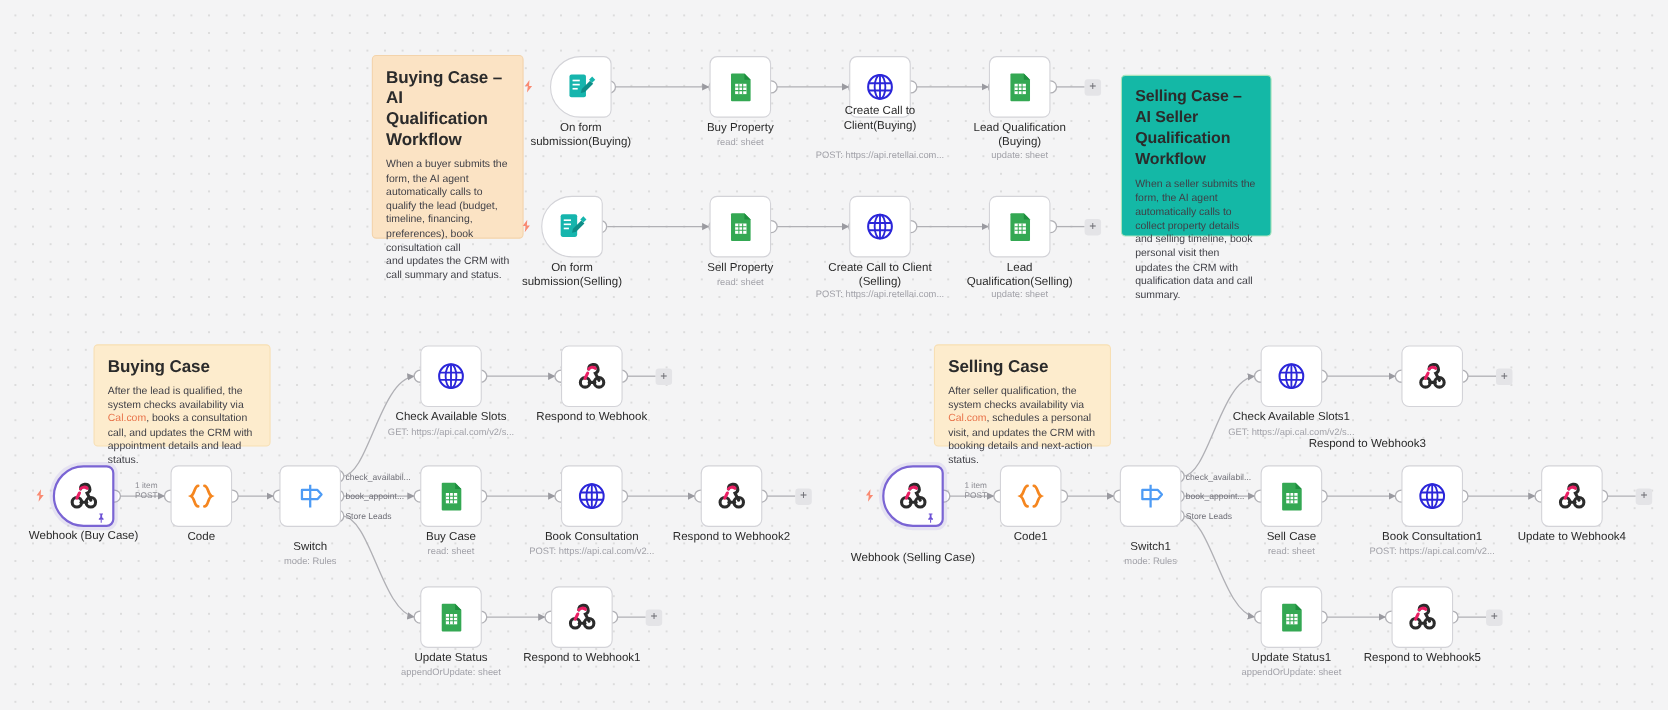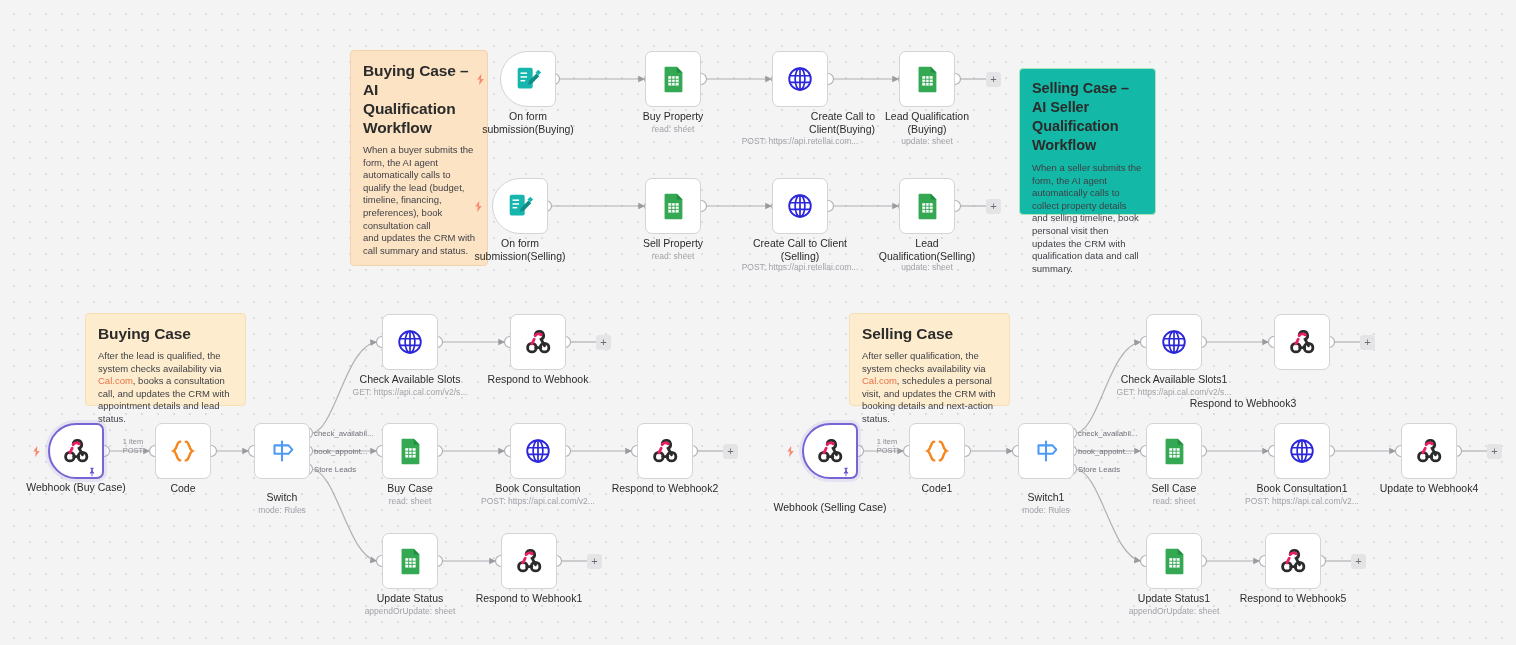--- a/index.html
+++ b/index.html
@@ -162,21 +162,21 @@
         <circle class="dot" cx="1329" cy="451" r="5.5"></circle>
       <circle class="dot" cx="1401" cy="451" r="5.5"></circle>
         <circle class="dot" cx="1456" cy="451" r="5.5"></circle>
       <circle class="dot" cx="1146" cy="561" r="5.5"></circle>
         <circle class="dot" cx="1201" cy="561" r="5.5"></circle>
       <circle class="dot" cx="1265" cy="561" r="5.5"></circle>
         <circle class="dot" cx="1320" cy="561" r="5.5"></circle>
     </g>
   </svg>
 
-  <div class="sticky amber" style="left:338px;top:50px;width:138px;height:216px;margin-left:12px;">
+  <div class="sticky amber" style="left:338px;top:50px;width:138px;height:167px;">
     <h3>Buying Case – AI Qualification Workflow</h3>
     <p>When a buyer submits the form, the AI agent automatically calls to qualify the lead (budget, timeline, financing, preferences), book consultation call
 and updates the CRM with call summary and status.</p>
   </div>
 
   <div class="sticky green" style="left:1019px;top:68px;width:137px;height:147px;">
     <h3 class="small">Selling Case – AI Seller Qualification Workflow</h3>
     <p>When a seller submits the form, the AI agent automatically calls to collect property details and selling timeline, book personal visit then updates the CRM with qualification data and call summary.</p>
   </div>
 
@@ -221,21 +221,21 @@
   <div class="nlabel" style="left:598px;top:110px;">Buy Property</div>
   <div class="nsub" style="left:588px;top:124px;">read: sheet</div>
 
   <div class="node" style="left:772px;top:51px;">
     <svg class="glyph" viewBox="0 0 32 32">
       <circle cx="16" cy="16" r="11.5" fill="none" stroke="#2b26d9" stroke-width="2"></circle>
       <ellipse cx="16" cy="16" rx="5.2" ry="11.5" fill="none" stroke="#2b26d9" stroke-width="1.8"></ellipse>
       <path d="M5 12.5 H27 M5 19.5 H27 M16 4.5 V27.5" stroke="#2b26d9" stroke-width="1.8"></path>
     </svg>
   </div>
-  <div class="nlabel" style="left:725px;top:110px;text-align:right;">Create Call to
+  <div class="nlabel" style="left:725px;top:95px;">Create Call to
 Client(Buying)</div>
   <div class="nsub" style="left:715px;top:136px;">POST: https://api.retellai.com...</div>
 
   <div class="node" style="left:899px;top:51px;">
     <svg class="glyph" viewBox="0 0 32 32">
       <path d="M8 3 h12 l6 6 v20 a1 1 0 0 1-1 1 H8 a1 1 0 0 1-1-1 V4 a1 1 0 0 1 1-1z" fill="#34a853"></path>
       <path d="M20 3 l6 6 h-6z" fill="#1e8e3e"></path>
       <rect x="11" y="13" width="11" height="10" fill="#fff"></rect>
       <g stroke="#34a853" stroke-width="1">
           <path d="M11 16.2 H22 M11 19.6 H22 M14.6 13 V23 M18.3 13 V23"></path>

